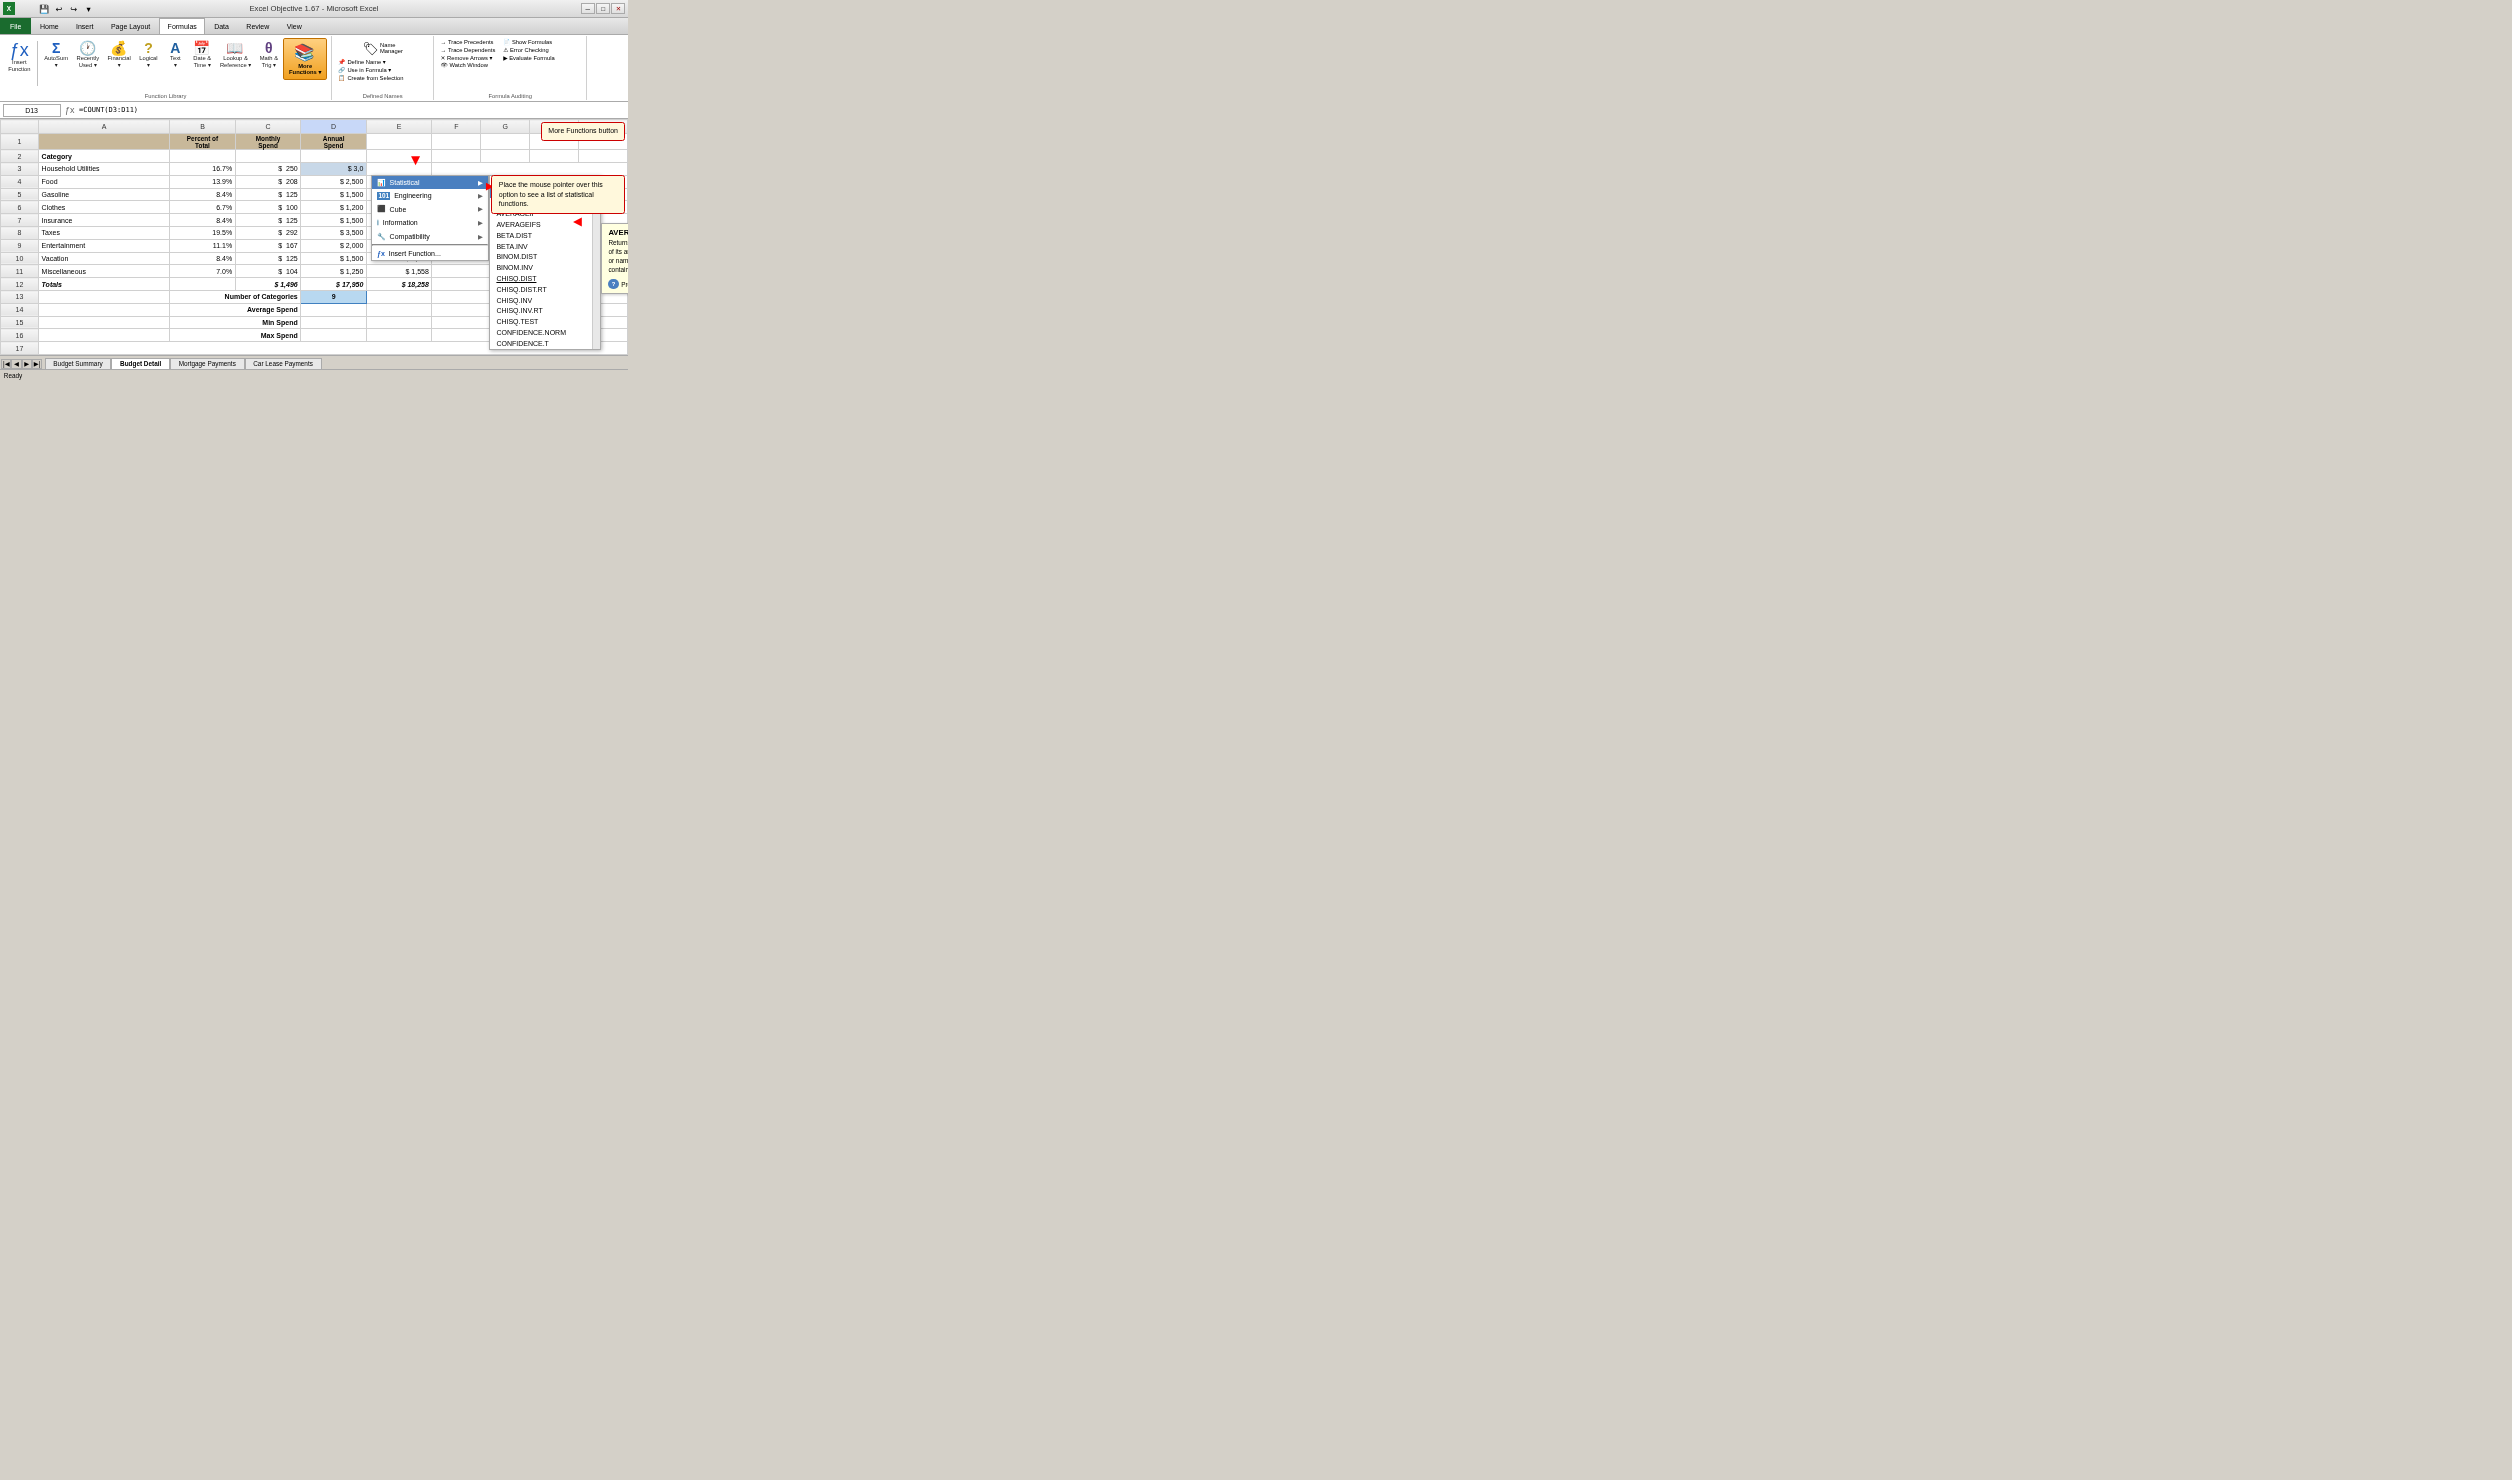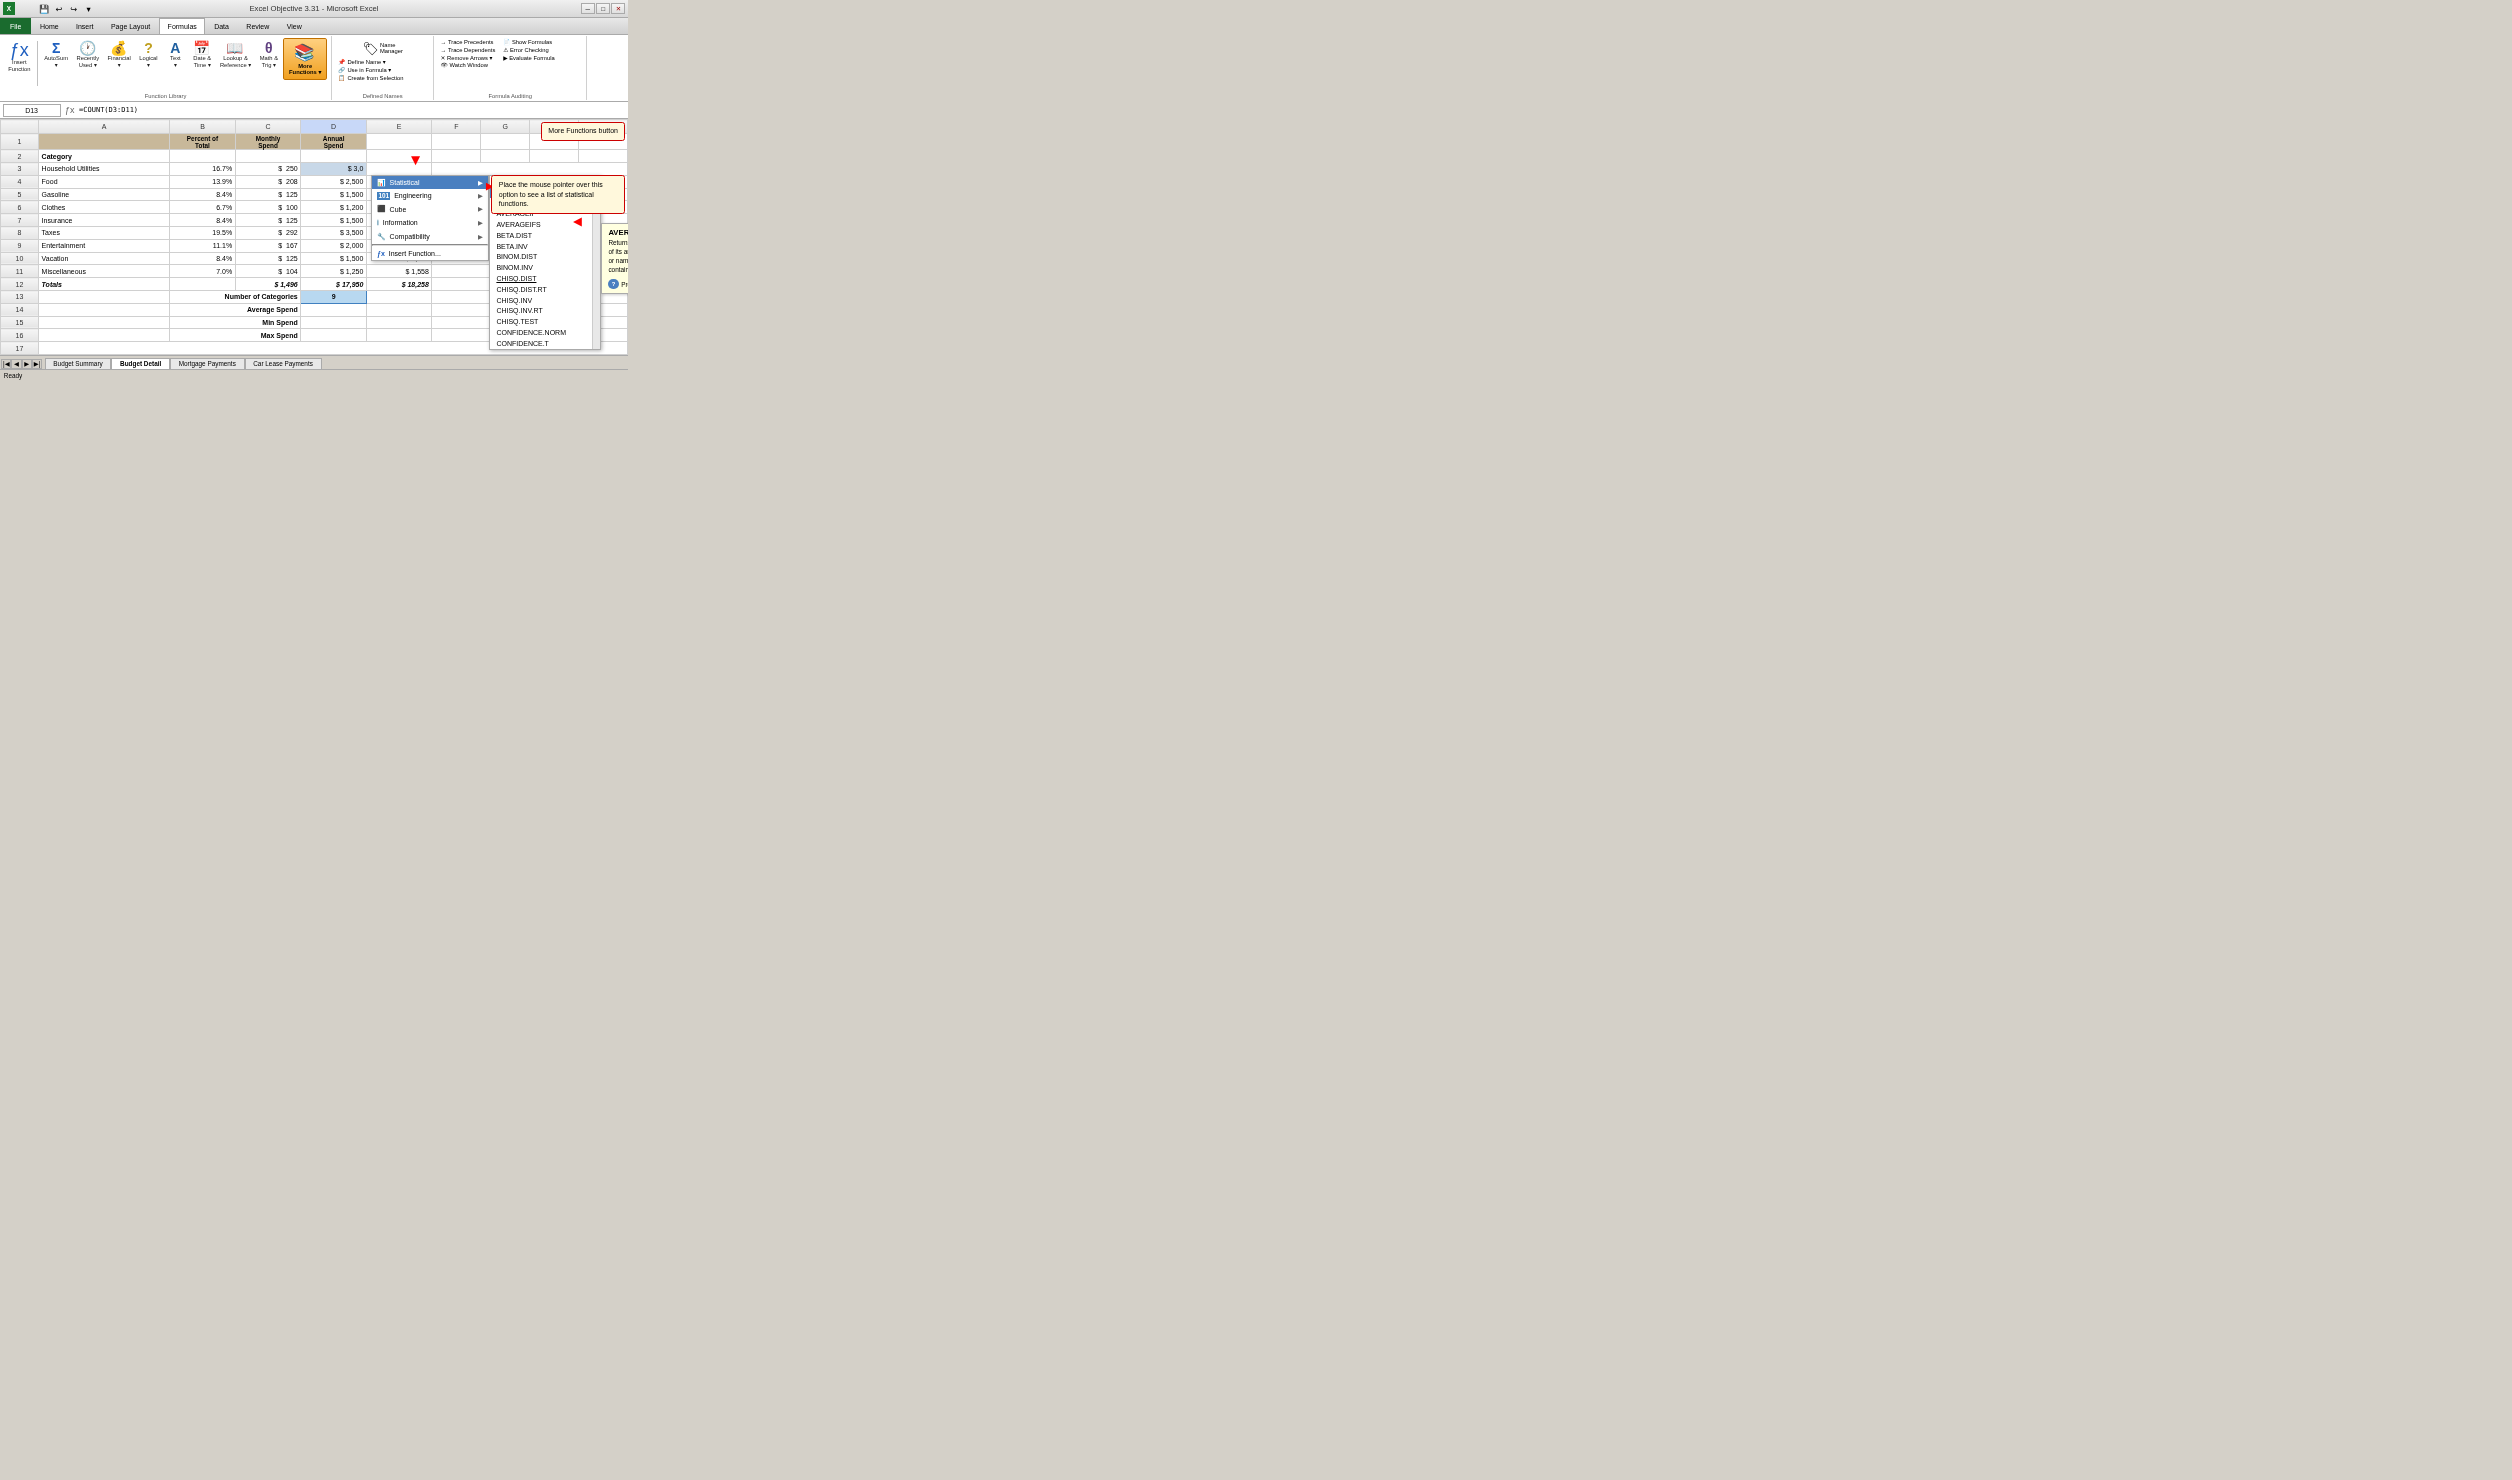--- a/index.html
+++ b/index.html
@@ -321,21 +321,21 @@
 <div class="title-bar">
   <div class="excel-icon">
       <span>X</span>
     </div>
   <div class="quick-access">
     <button class="qa-btn" title="Save">💾</button>
     <button class="qa-btn" title="Undo">↩</button>
     <button class="qa-btn" title="Redo">↪</button>
     <button class="qa-btn">▾</button>
   </div>
-  <span>Excel Objective 3.31 - Microsoft Excel</span>
+  <span>Excel Objective 1.67 - Microsoft Excel</span>
   <div class="title-bar-controls">
     <button class="title-btn">─</button>
     <button class="title-btn">□</button>
     <button class="title-btn close">✕</button>
   </div>
 </div>
 
 <div class="ribbon-tabs">
   <div class="ribbon-tab file-tab">File</div>
   <div class="ribbon-tab">Home</div>

